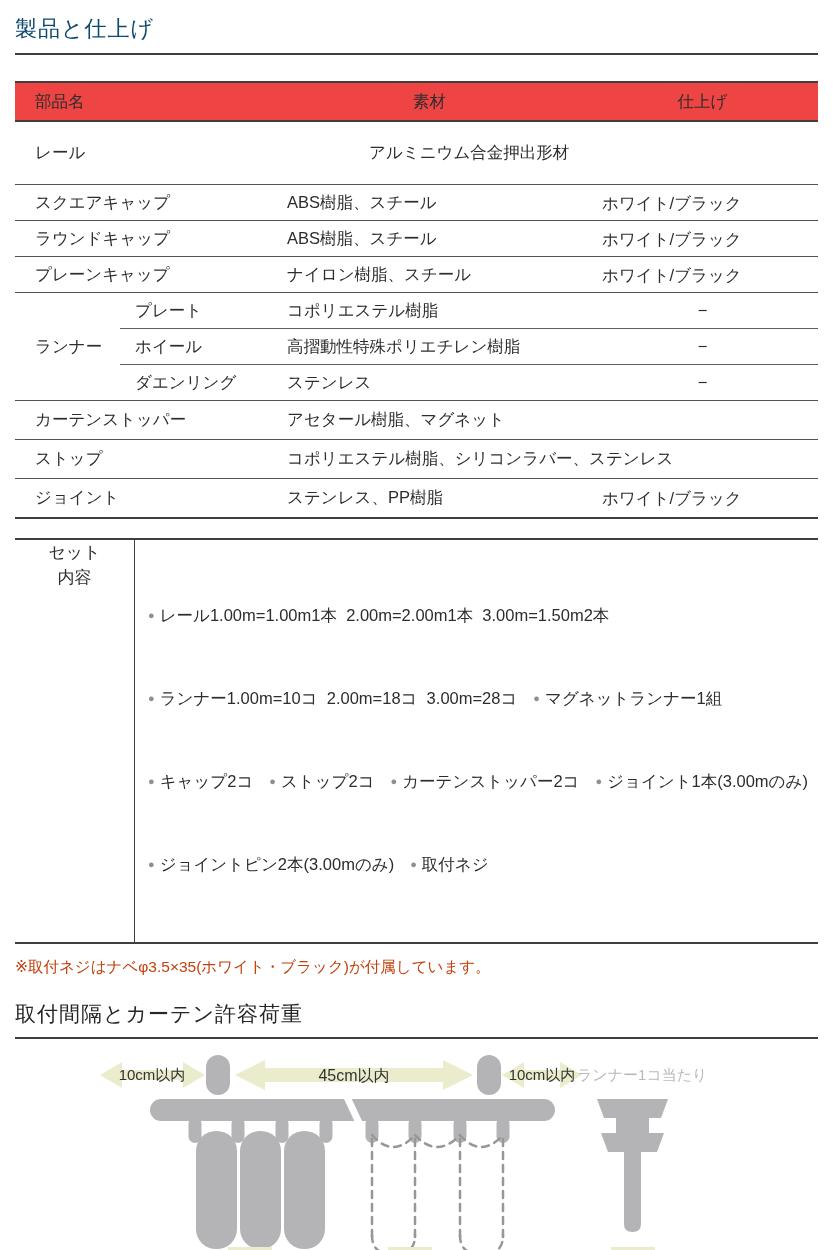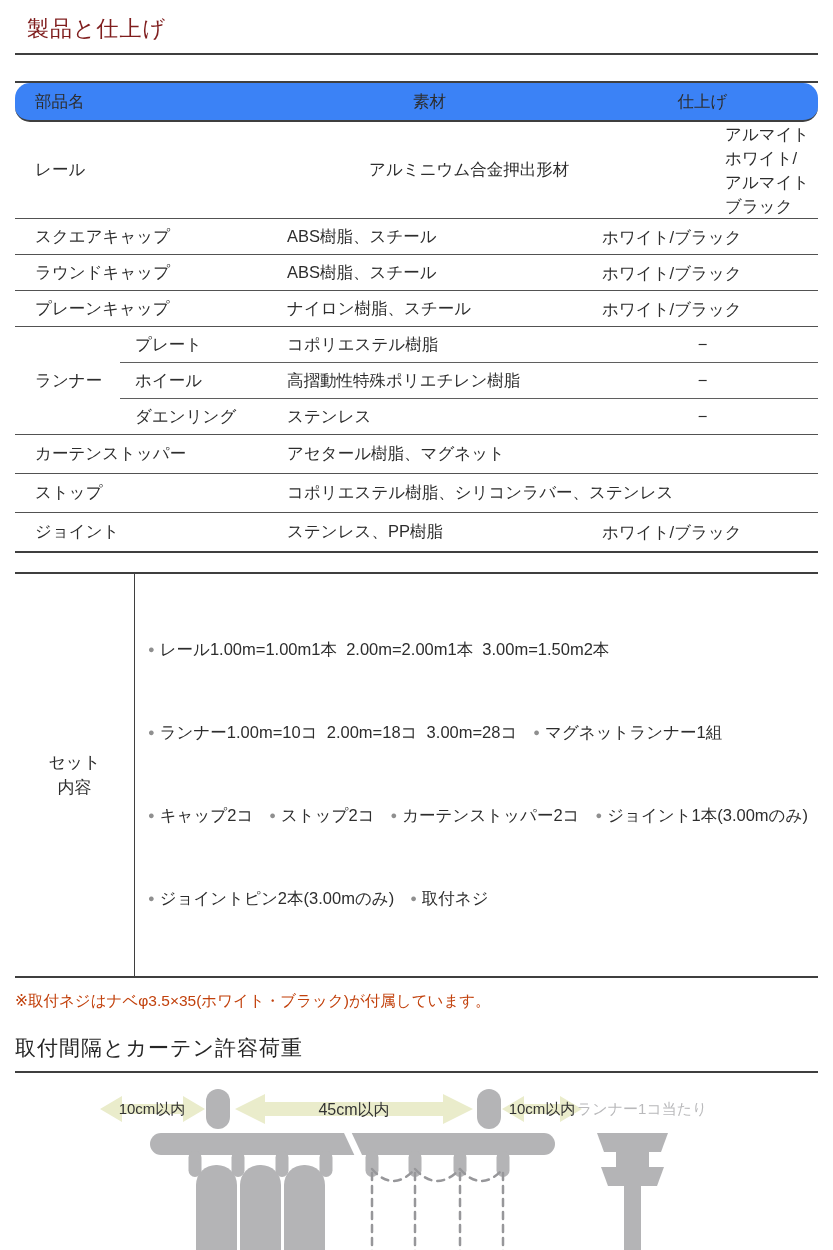--- a/index.html
+++ b/index.html
@@ -4,28 +4,28 @@
 <style>
   html,body{margin:0;padding:0;background:#ffffff;}
   body{
     width:833px;
     font-family:"Liberation Sans","DejaVu Sans",sans-serif;
     color:#2d2d2d;
     -webkit-font-smoothing:antialiased;
   }
   .page{padding:14px 15px 20px;}
 
-  .section-title{font-size:22px;font-weight:500;letter-spacing:1px;margin:0 0 9px 12px;color:#7f1d1d;}
+  .section-title{font-size:22px;font-weight:500;letter-spacing:1px;margin:0 0 9px 0;color:#0c4a6e;}
   .rule{height:2px;background:#3f3f3f;border:none;margin:0;}
 
   
   .spec-table{margin-top:26px;border-top:2px solid #3f3f3f;border-bottom:2px solid #3f3f3f;font-size:16.5px;}
   .t-head{
     display:grid;grid-template-columns:105px 152px 315px 1fr;
-    background:#3b82f6;border-bottom:2px solid #3f3f3f;height:37px;align-items:center;border-radius:15px;
+    background:#ef4444;border-bottom:2px solid #3f3f3f;height:37px;align-items:center;
   }
   .t-row{display:grid;grid-template-columns:105px 152px 315px 1fr;align-items:center;border-bottom:1.5px solid #525252;}
   .t-row:last-child{border-bottom:none;}
   .cell-part{grid-column:1 / 3;padding-left:20px;}
   .cell-mat{grid-column:3;padding-left:15px;}
   .cell-mat-wide{grid-column:3 / 5;padding-left:15px;}
   .cell-fin{grid-column:4;padding-left:15px;line-height:24px;}
   .h-part{padding-left:20px;}
   .h-mat{grid-column:3;text-align:center;}
   .h-fin{grid-column:4;text-align:center;}
@@ -37,21 +37,21 @@
   .runner-label{display:flex;align-items:center;padding-left:20px;}
   .runner-rows{display:block;}
   .runner-row{display:grid;grid-template-columns:152px 315px 1fr;align-items:center;min-height:35px;border-top:1px solid #5f5f5f;}
   .runner-row:first-child{border-top:none;}
   .cell-sub{padding-left:15px;}
   .r-mat{padding-left:15px;}
   .r-fin{text-align:center;}
 
   
   .set-box{margin-top:19px;border-top:2px solid #3f3f3f;border-bottom:2px solid #3f3f3f;display:grid;grid-template-columns:120px 1fr;}
-  .set-label{border-right:1px solid #3f3f3f;display:flex;flex-direction:column;align-items:center;justify-content:center;font-size:17px;line-height:25px;}
+  .set-label{border-right:1px solid #3f3f3f;display:flex;flex-direction:column;align-items:center;font-size:17px;line-height:25px;}
   .set-content{padding:8px 4px 8px 13px;font-size:16.5px;line-height:27px;white-space:pre-wrap;}
   .set-line{display:block;}
   .set-item{margin-right:16px;}
   .set-item:last-child{margin-right:0;}
   .bullet{color:#8f8f8f;font-size:11px;margin-right:5px;position:relative;top:-2px;}
 
   .screw-note{margin-top:13px;font-size:15.5px;color:#c2410c;}
 
   .h2-wrap{margin-top:22px;}
   .section-title2{font-size:21px;font-weight:500;letter-spacing:1px;margin:0 0 9px 0;color:#262626;}
@@ -70,24 +70,20 @@
   <div class="spec-table">
     <div class="t-head">
       <div class="h-part cell-part">部品名</div>
       <div class="h-mat">素材</div>
       <div class="h-fin">仕上げ</div>
     </div>
 
     <div class="t-row row-rail">
       <div class="cell-part">レール</div>
       <div class="cell-mat">アルミニウム合金押出形材</div>
-      <div class="cell-fin">
-        <div>アルマイトホワイト/</div>
-        <div>アルマイトブラック</div>
-      </div>
     </div>
 
     <div class="t-row row-std">
       <div class="cell-part">スクエアキャップ</div>
       <div class="cell-mat">ABS樹脂、スチール</div>
       <div class="cell-fin">ホワイト/ブラック</div>
     </div>
 
     <div class="t-row row-std">
       <div class="cell-part">ラウンドキャップ</div>

